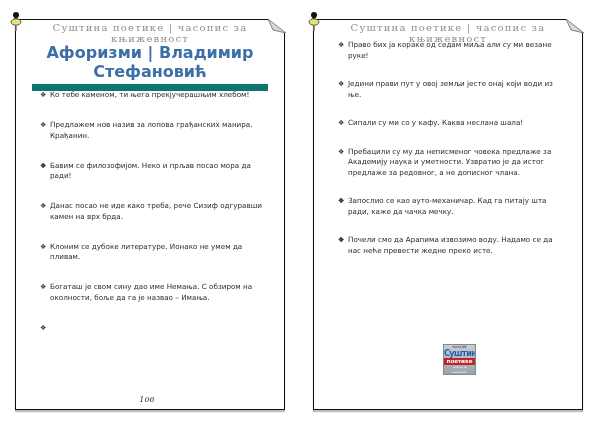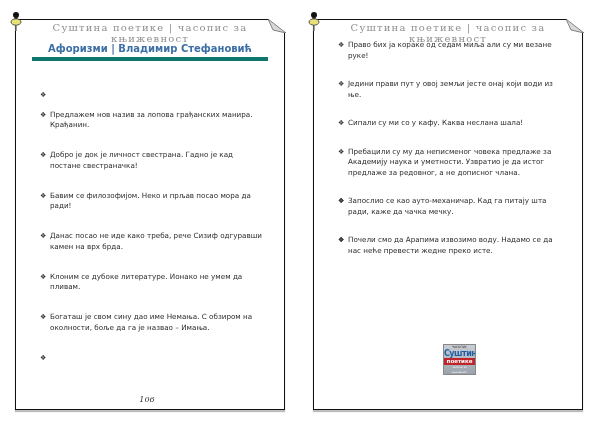--- a/index.html
+++ b/index.html
@@ -21,23 +21,23 @@
   }
   .fold svg { position: absolute; top: 0; left: 0; }
   .pin { position: absolute; top: -9px; left: -6px; width: 12px; height: 22px; }
   .header-text {
     position: absolute; top: 2px; left: 0; right: 0; text-align: center;
     font-size: 10px; letter-spacing: 1.2px; color: #8f8f8f;
     font-family: "DejaVu Serif", serif;
   }
   .title {
     position: absolute; top: 23px; left: 16px; right: 16px; text-align: center;
-    font-size: 10px; font-weight: bold; color: #3c6fa6;
+    font-size: 16px; font-weight: bold; color: #3c6fa6;
     font-family: "DejaVu Sans", sans-serif;
-    padding-bottom: 3px; border-bottom: 4px solid #0f766e;
+    padding-bottom: 3px; border-bottom: 7px solid #0f766e;
   }
   .list { position: absolute; left: 0; right: 0; margin: 0; padding: 0; list-style: none; }
   #list-left { top: 70px; }
   #list-right { top: 20px; }
   .item {
     position: relative; padding-left: 34px; padding-right: 18px;
     font-size: 7.2px; line-height: 10.5px; color: #2b2b2b;
     font-family: "DejaVu Sans", sans-serif;
   }
   #list-left .item { margin-bottom: 19.5px; }
@@ -72,23 +72,23 @@
   </svg>
   <div class="fold">
     <svg width="18" height="14" viewBox="0 0 18 14">
       <polygon points="0,0 18,14 5,11" fill="#d8d8d8" stroke="#555" stroke-width="0.7"></polygon>
       <line x1="0" y1="0.7" x2="0" y2="0.7" stroke="#111"></line>
     </svg>
   </div>
   <div class="header-text">Суштина поетике | часопис за књижевност</div>
   <div class="title">Афоризми | Владимир Стефановић</div>
   <ul class="list" id="list-left">
+    <li class="item"><span class="bullet">❖</span><span>Ко тебе каменом, ти њега прекјучерашњим хлебом!</span></li>
+    <li class="item"><span class="bullet">❖</span><span>Предлажем нов назив за лопова грађанских манира. Крађанин.</span></li>
     <li class="item"><span class="bullet">❖</span></li>
-    <li class="item"><span class="bullet">❖</span><span>Предлажем нов назив за лопова грађанских манира. Крађанин.</span></li>
-    <li class="item"><span class="bullet">❖</span><span>Добро је док је личност свестрана. Гадно је кад постане свестраначка!</span></li>
     <li class="item"><span class="bullet">❖</span><span>Бавим се филозофијом. Неко и прљав посао мора да ради!</span></li>
     <li class="item"><span class="bullet">❖</span><span>Данас посао не иде како треба, рече Сизиф одгуравши камен на врх брда.</span></li>
     <li class="item"><span class="bullet">❖</span><span>Клоним се дубоке литературе. Ионако не умем да пливам.</span></li>
     <li class="item"><span class="bullet">❖</span><span>Богаташ је свом сину дао име Немања. С обзиром на околности, боље да га је назвао – Имања.</span></li>
     <li class="item"><span class="bullet">❖</span></li>
   </ul>
   <div class="page-num">106</div>
 </div>
 
 <div class="page" id="page-right">

